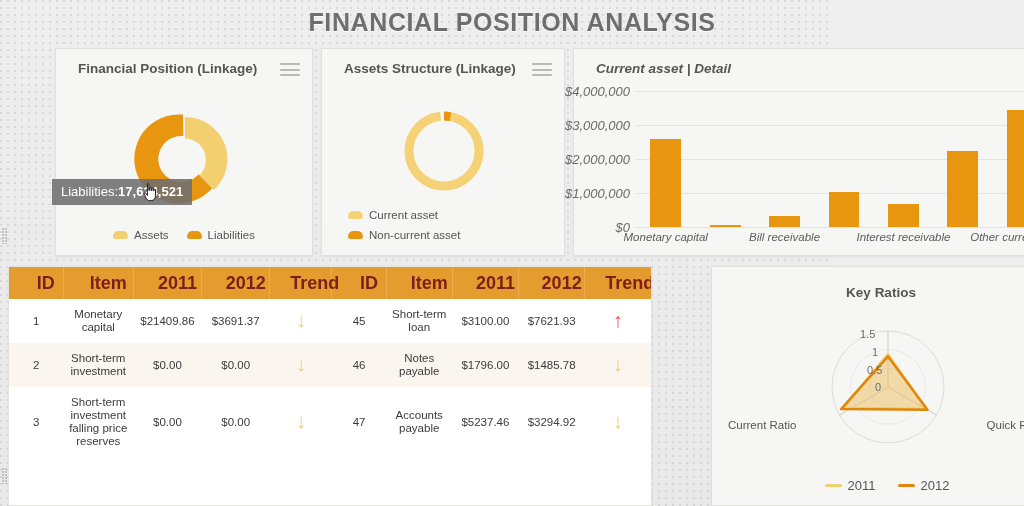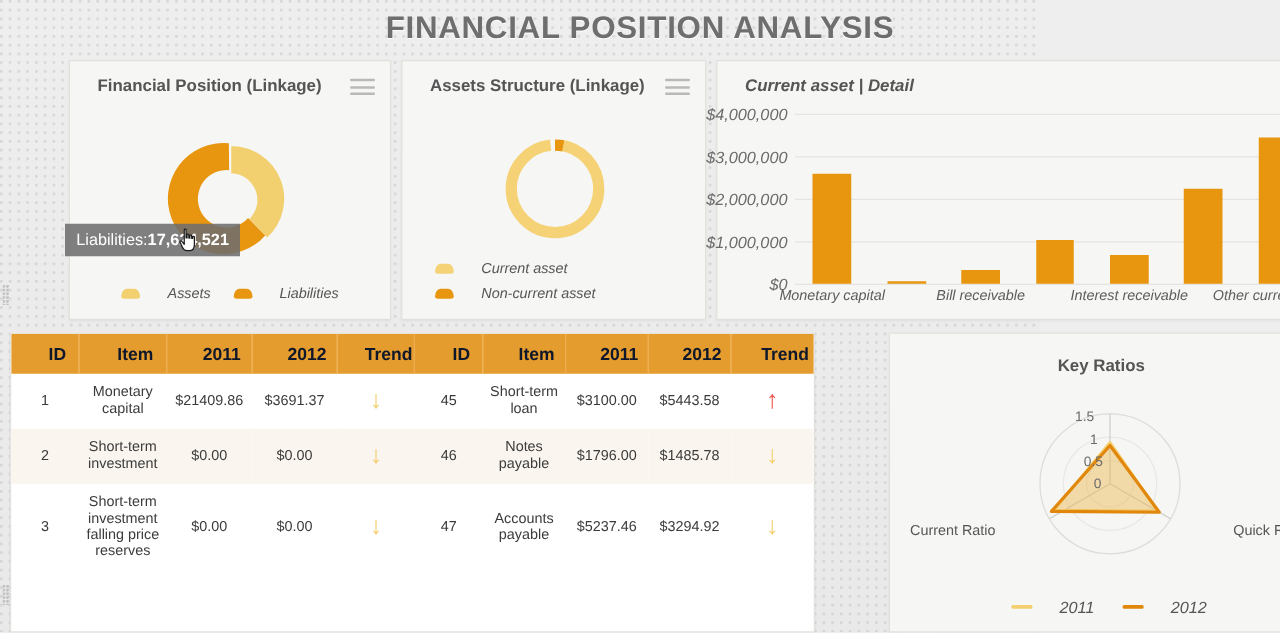--- a/index.html
+++ b/index.html
@@ -49,21 +49,21 @@
     border-radius: 1px; margin-bottom: 3.5px;
   }
 
   
   .donut-wrap { position: absolute; }
   .legend { position: absolute; width: 100%; left: 0;
             display: flex; justify-content: center; gap: 18px;
             font-size: 11.5px; color: #555; }
   .legend.stack { flex-direction: column; align-items: flex-start;
                   padding-left: 26px; justify-content: flex-start; gap: 8px; }
-  .legend-item { display: flex; align-items: center; gap: 22px; white-space: nowrap; font-style: italic; }
+  .legend-item { display: flex; align-items: center; gap: 6px; white-space: nowrap; }
   .legend-swatch { width: 15px; height: 8px; border-radius: 7px 7px 4px 4px/9px 9px 3px 3px; display: inline-block; }
   .legend-line { width: 17px; height: 3px; border-radius: 2px; display: inline-block; }
 
   
   .tooltip {
     position: absolute;
     background: rgba(110,110,110,.88);
     color: #fff; font-size: 13px;
     padding: 5px 9px 6px 9px;
     white-space: nowrap;
@@ -87,21 +87,21 @@
 
   
   .table-panel {
     position: absolute; left: 8px; top: 266px; width: 644px; height: 240px;
     background: #fff; overflow: hidden;
     border: 1px solid #e2e2de;
     box-shadow: 0 1px 2px rgba(0,0,0,.06);
   }
   table.grid { width: 100%; border-collapse: collapse; table-layout: fixed; }
   table.grid thead th {
-    background: #e59c2e; color: #0f172a; font-size: 14px; font-weight: bold;
+    background: #e59c2e; color: #7f1d1d; font-size: 18px; font-weight: bold;
     height: 32px; text-align: center;
     border-right: 1px solid #eeae50;
     padding-left: 20px;
   }
   table.grid thead th:last-child { border-right: none; }
   table.grid tbody td {
     font-size: 11.5px; color: #3b3b3b; text-align: center;
     padding: 9px 3px; vertical-align: middle; line-height: 13px;
   }
   tr.alt td { background: #faf6ef; }
@@ -256,21 +256,21 @@
       <tbody id="tbody">
           <tr>
             <td>1</td>
             <td>Monetary capital</td>
             <td>$21409.86</td>
             <td>$3691.37</td>
             <td><span class="arrow down">↓</span></td>
             <td>45</td>
             <td>Short-term loan</td>
             <td>$3100.00</td>
-            <td>$5443.58</td>
+            <td>$7621.93</td>
             <td><span class="arrow up">↑</span></td>
           </tr>
           <tr class="alt">
             <td>2</td>
             <td>Short-term investment</td>
             <td>$0.00</td>
             <td>$0.00</td>
             <td><span class="arrow down">↓</span></td>
             <td>46</td>
             <td>Notes payable</td>

